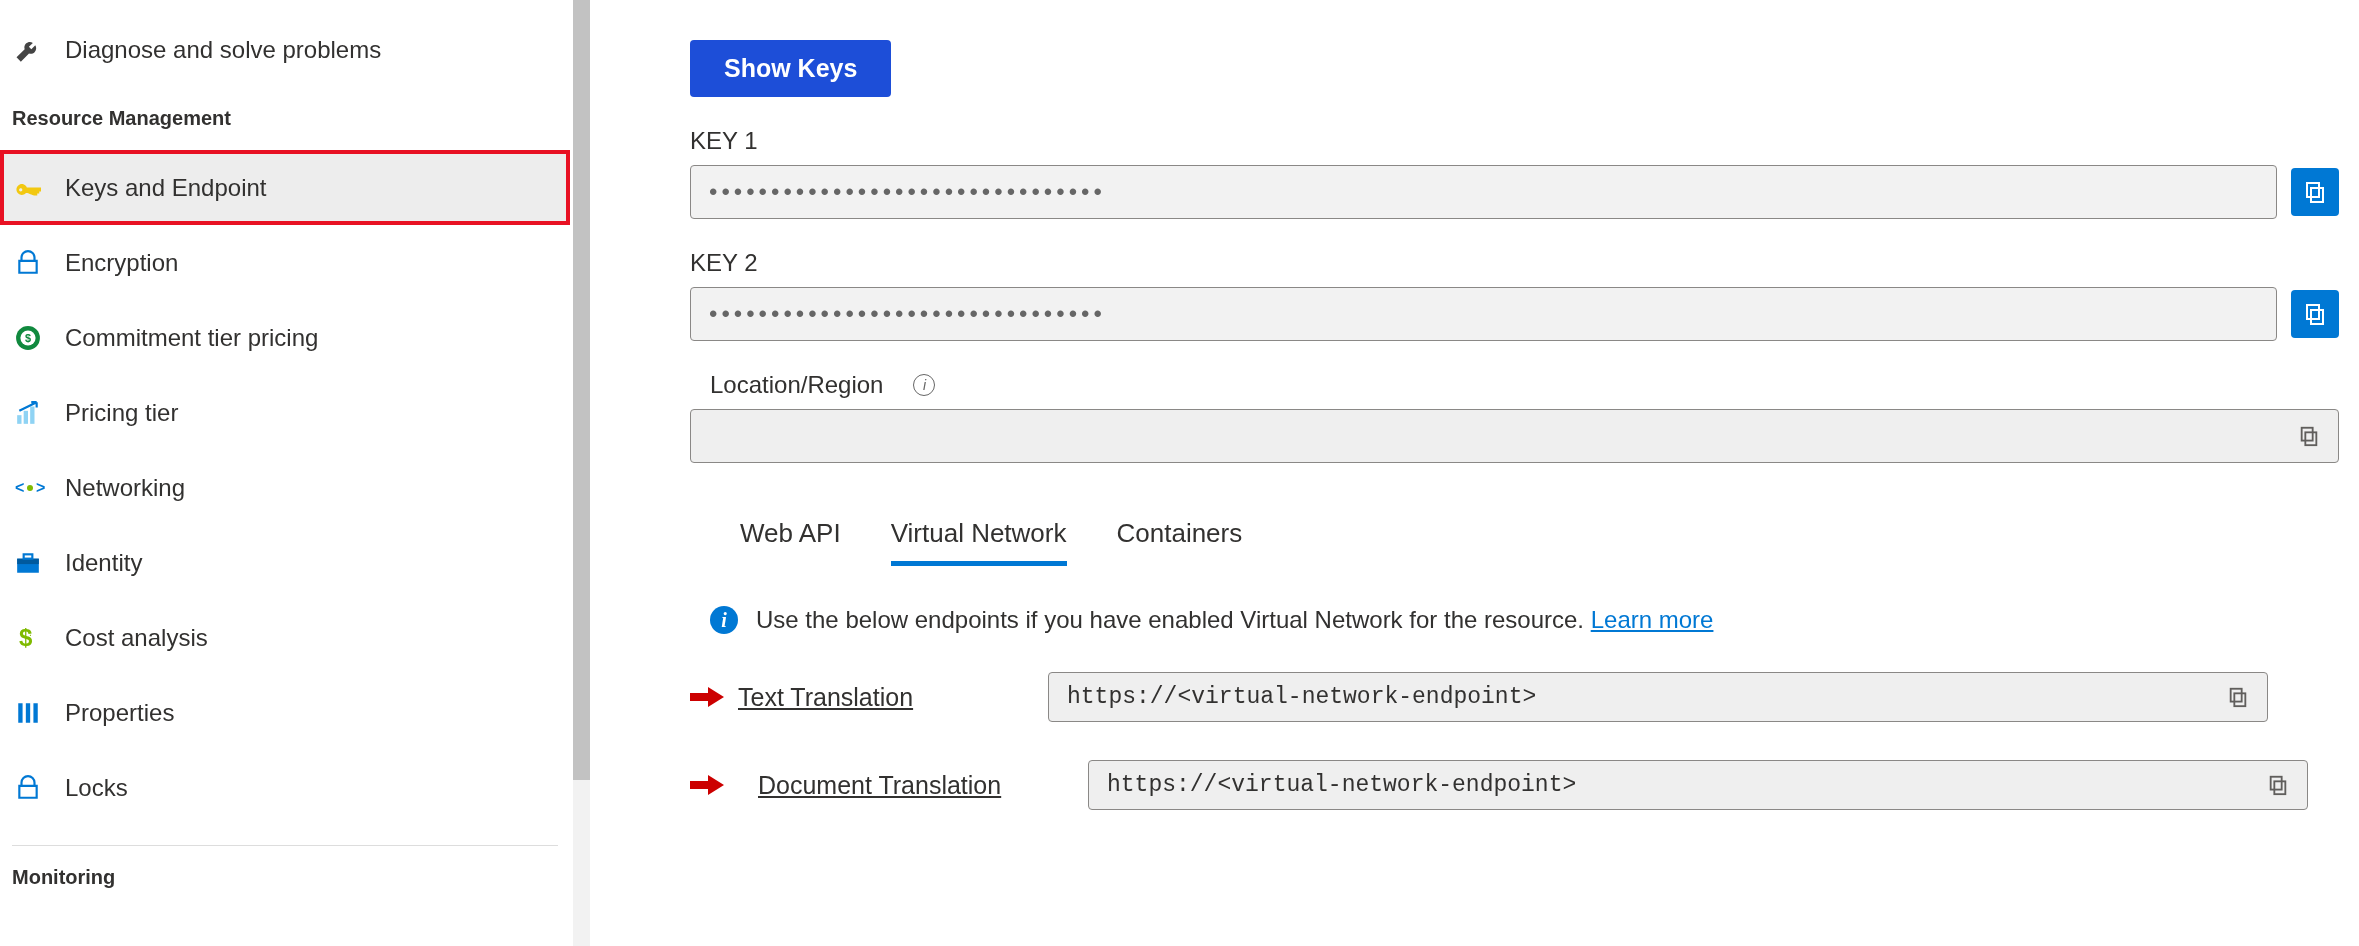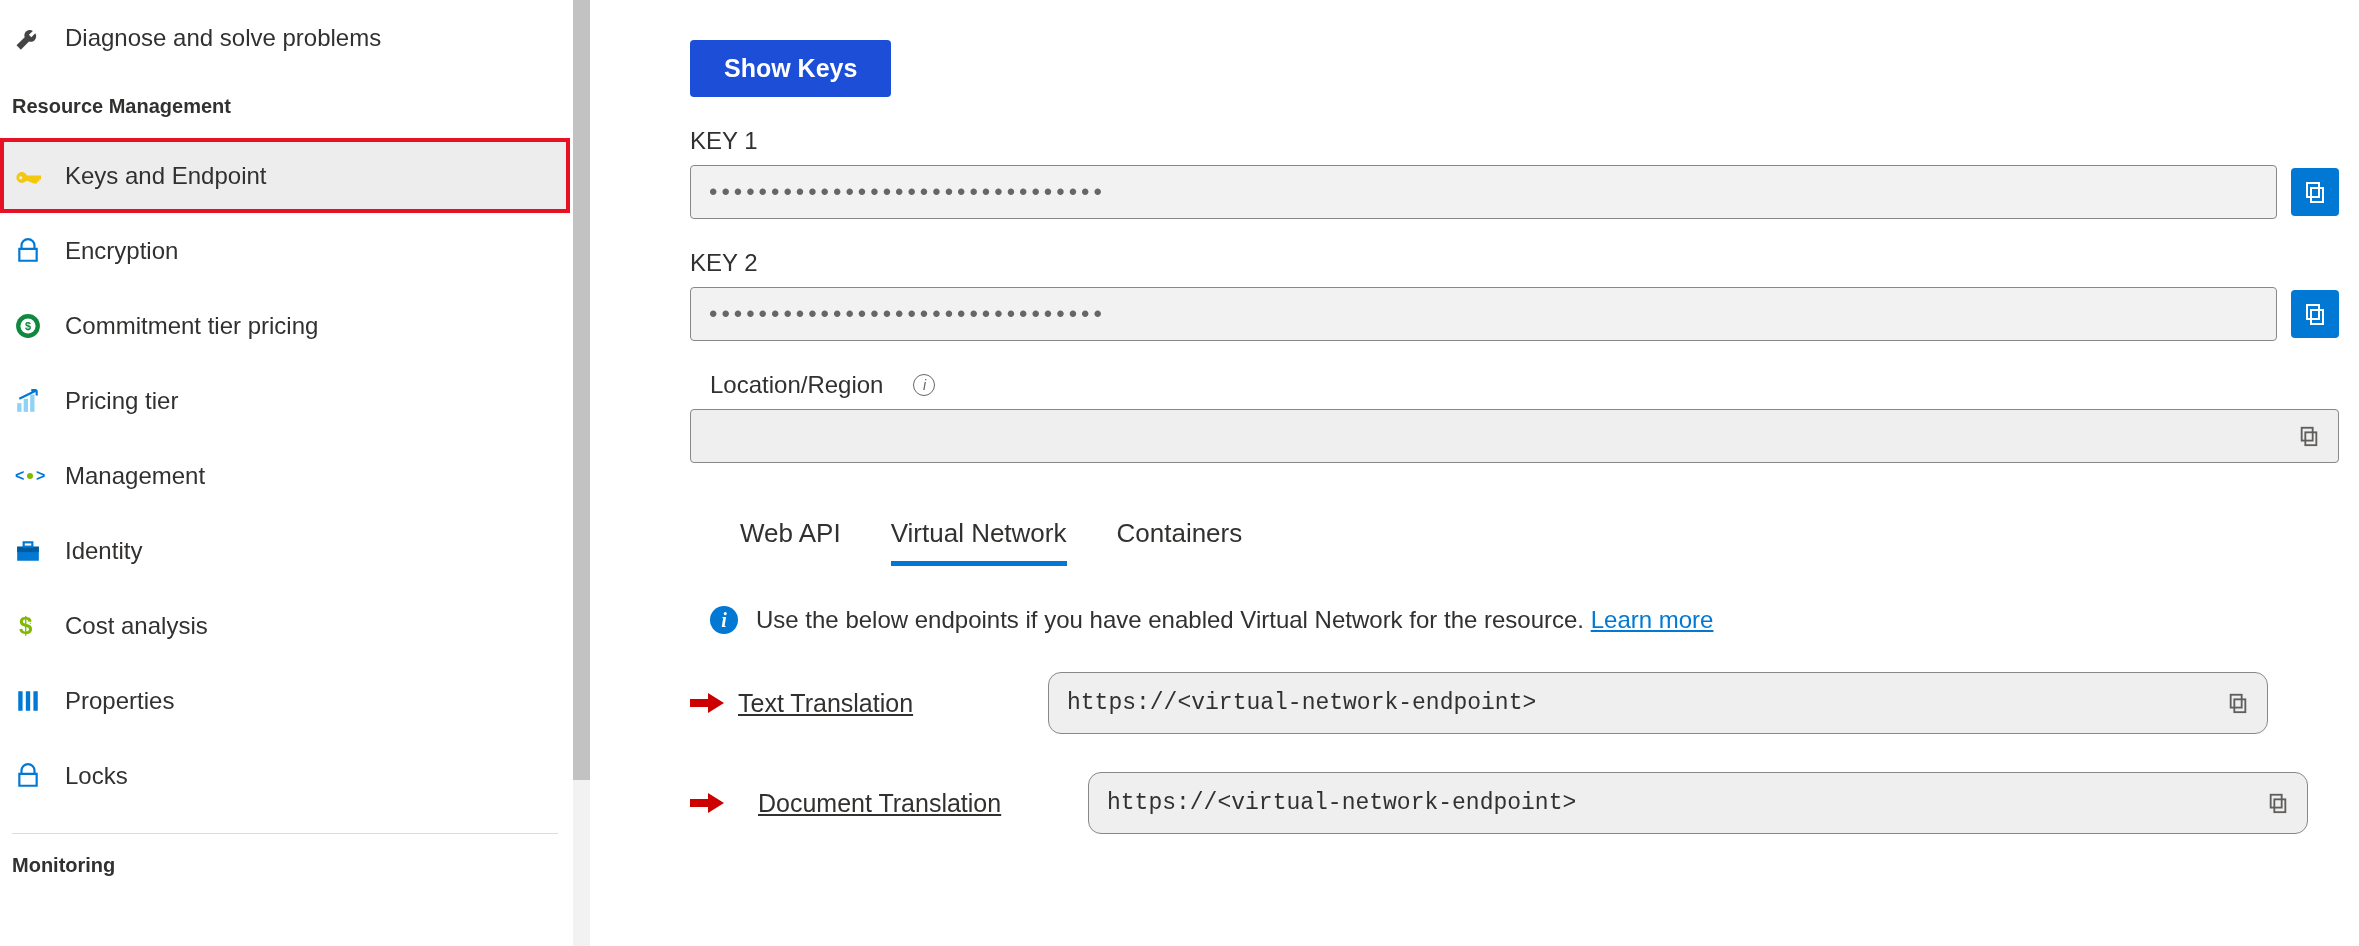--- a/index.html
+++ b/index.html
@@ -1,21 +1,21 @@
 <!DOCTYPE html>
 <html><head>
 <meta charset="utf-8">
 <style>
   * { box-sizing: border-box; }
   html, body { margin:0; padding:0; font-family: "Segoe UI", Arial, sans-serif; background:#fff; color:#323130; }
   body { width:2359px; height:946px; overflow:hidden; position:relative; }
 
   .sidebar {
     position:absolute; left:0; top:0; width:570px; height:678px;
-    padding-top:0px;
+    padding-top:12px;
   }
   .sidebar-item {
     display:flex; align-items:center;
     height:75px; padding-left:15px;
     font-size:24px; color:#323130; cursor:pointer;
   }
   .sidebar-item .icon-slot { width:50px; display:flex; align-items:center; justify-content:flex-start; }
   .sidebar-item .label {}
   .sidebar-section-title {
     font-size:20px; font-weight:600; color:#323130;
@@ -76,22 +76,22 @@
   .tab.active { font-weight:400; border-bottom:5px solid #0078d4; }
 
   .notice { display:flex; align-items:center; gap:18px; margin-top:40px; padding-left:20px; font-size:24px; }
   .info-icon-solid { width:28px; height:28px; background:#0078d4; border-radius:50%; color:#fff; display:flex; align-items:center; justify-content:center; font-family:Georgia,serif; font-style:italic; font-weight:bold; font-size:20px; }
   .notice a { color:#0078d4; text-decoration:underline; }
 
   .endpoint-row { display:flex; align-items:center; margin-top:38px; }
   .red-arrow { margin-right:14px; }
   .endpoint-label { font-size:25px; width:310px;text-decoration:underline; }
   .endpoint-input {
-    flex:1; height:62px; background:#efefef; border:1px solid #8a8886;
-    border-radius:13px; padding:0 18px;
+    flex:1; height:50px; background:#efefef; border:1px solid #8a8886;
+    border-radius:4px; padding:0 18px;
     font-family: Consolas, "Courier New", monospace; font-size:23px; color:#323130;
     display:flex; align-items:center; justify-content:space-between;
   }
 
   svg { display:block; }
 </style>
 </head>
 <body>
 
 <nav class="sidebar">
@@ -149,21 +149,21 @@
   </div>
 
   <div class="sidebar-item">
     <span class="icon-slot">
       <svg width="30" height="22" viewBox="0 0 30 22">
           <text x="0" y="16" font-size="16" font-weight="bold" fill="#0078d4">&lt;</text>
           <circle cx="15" cy="11" r="3" fill="#7fba00"></circle>
           <text x="21" y="16" font-size="16" font-weight="bold" fill="#0078d4">&gt;</text>
         </svg>
     </span>
-    <span class="label">Management</span>
+    <span class="label">Networking</span>
   </div>
 
   <div class="sidebar-item">
     <span class="icon-slot">
       <svg width="26" height="26" viewBox="0 0 24 24">
           <rect x="2" y="8" width="20" height="13" fill="#0078d4"></rect>
           <rect x="2" y="8" width="20" height="5" fill="#005a9e"></rect>
           <rect x="8" y="4" width="8" height="4" fill="none" stroke="#0078d4" stroke-width="2"></rect>
         </svg>
     </span>

